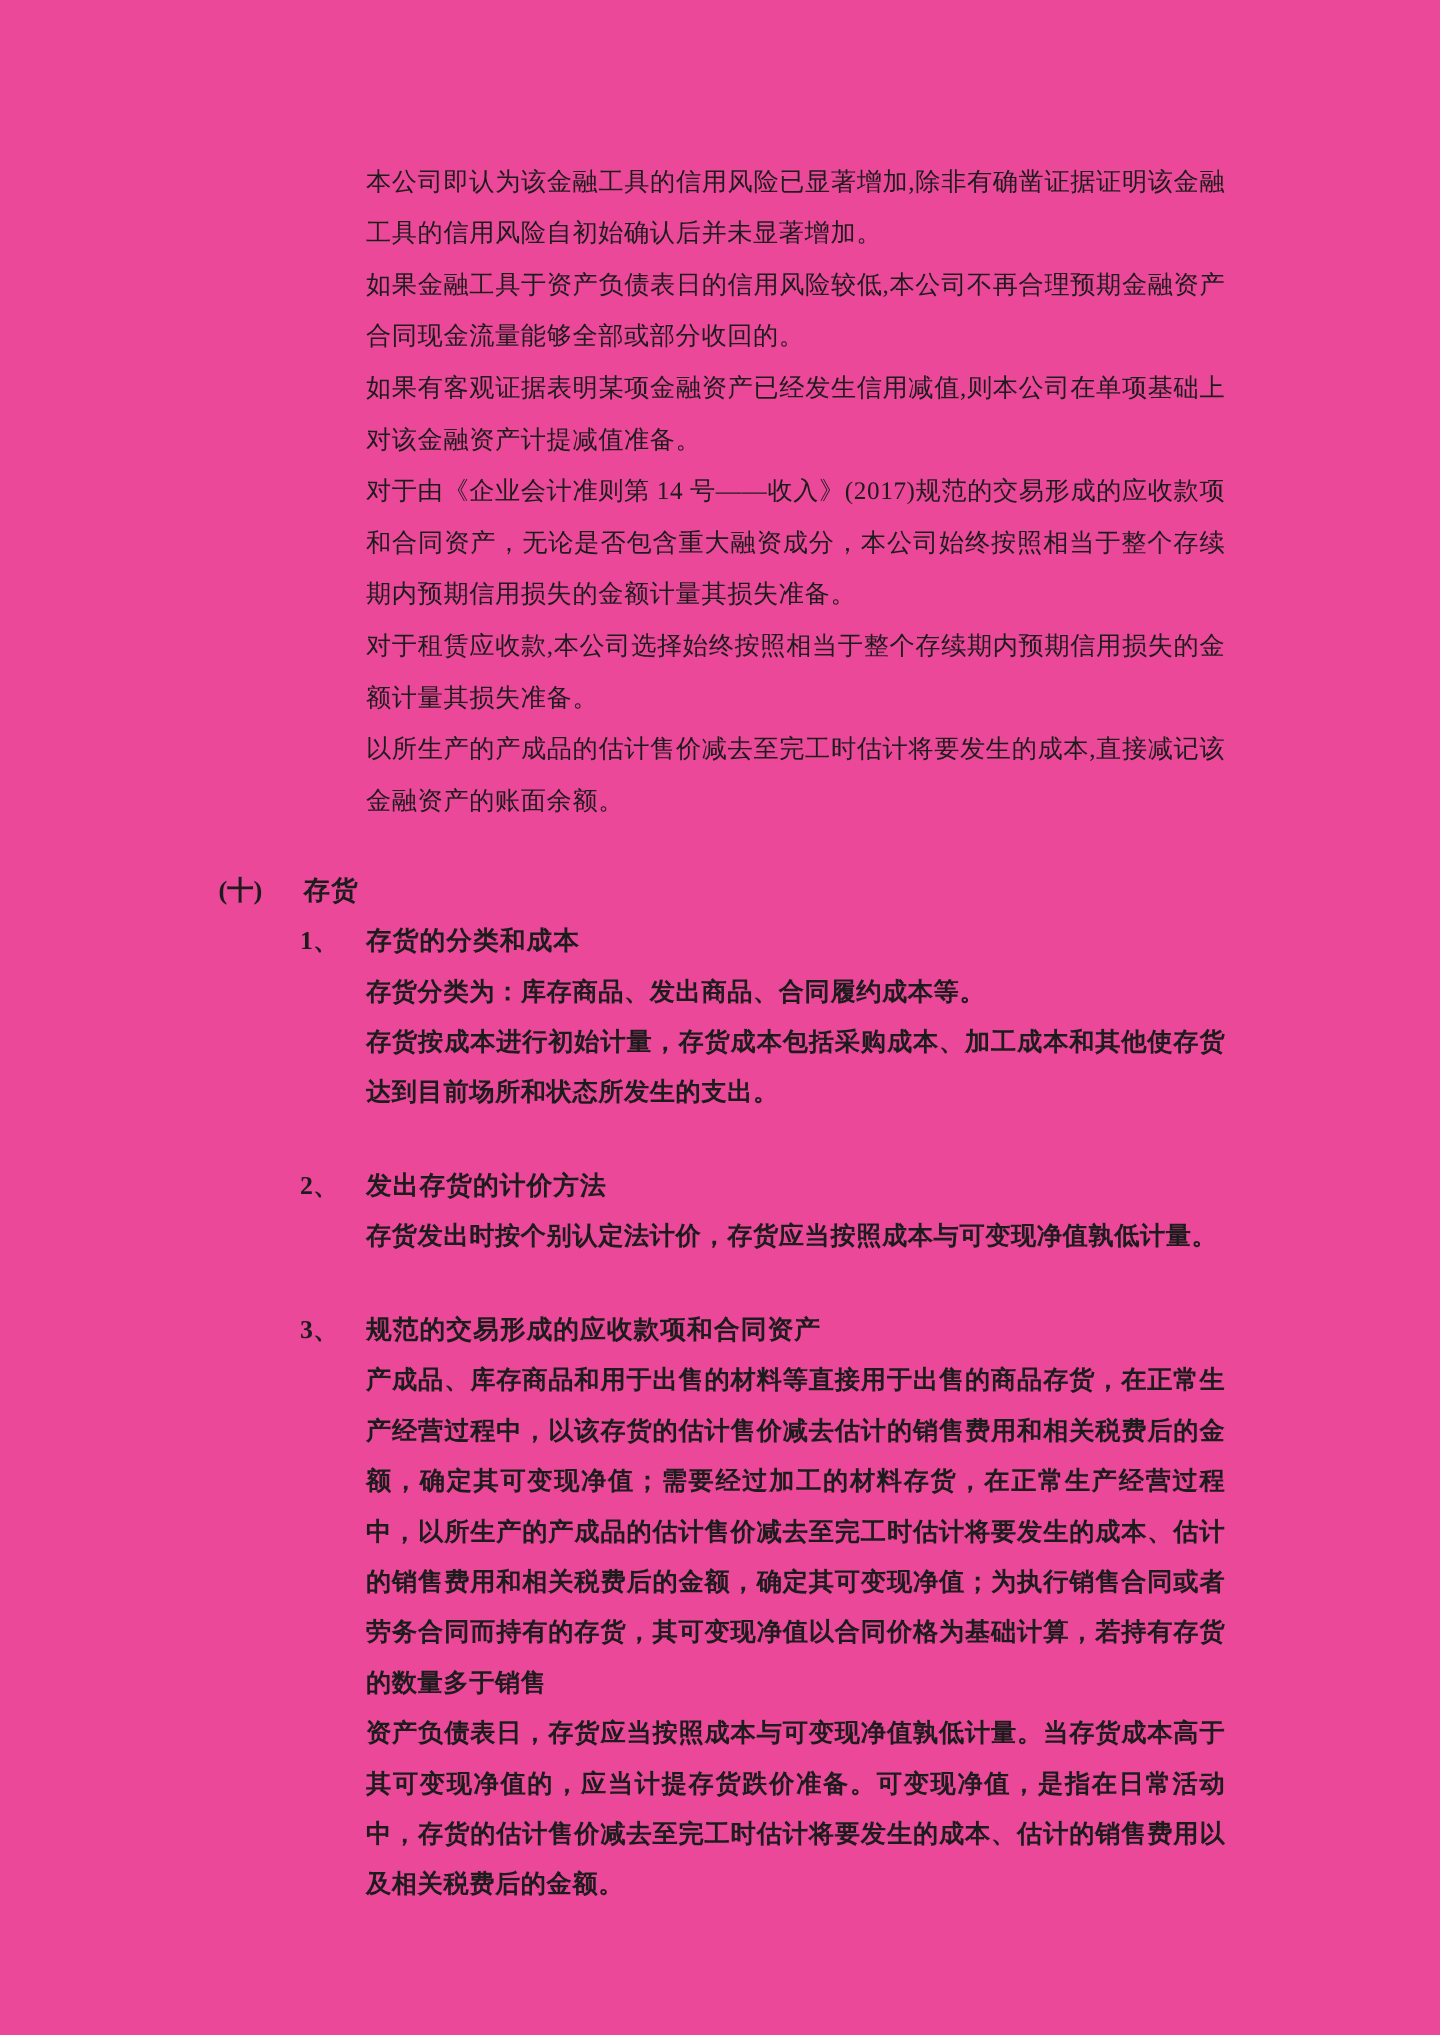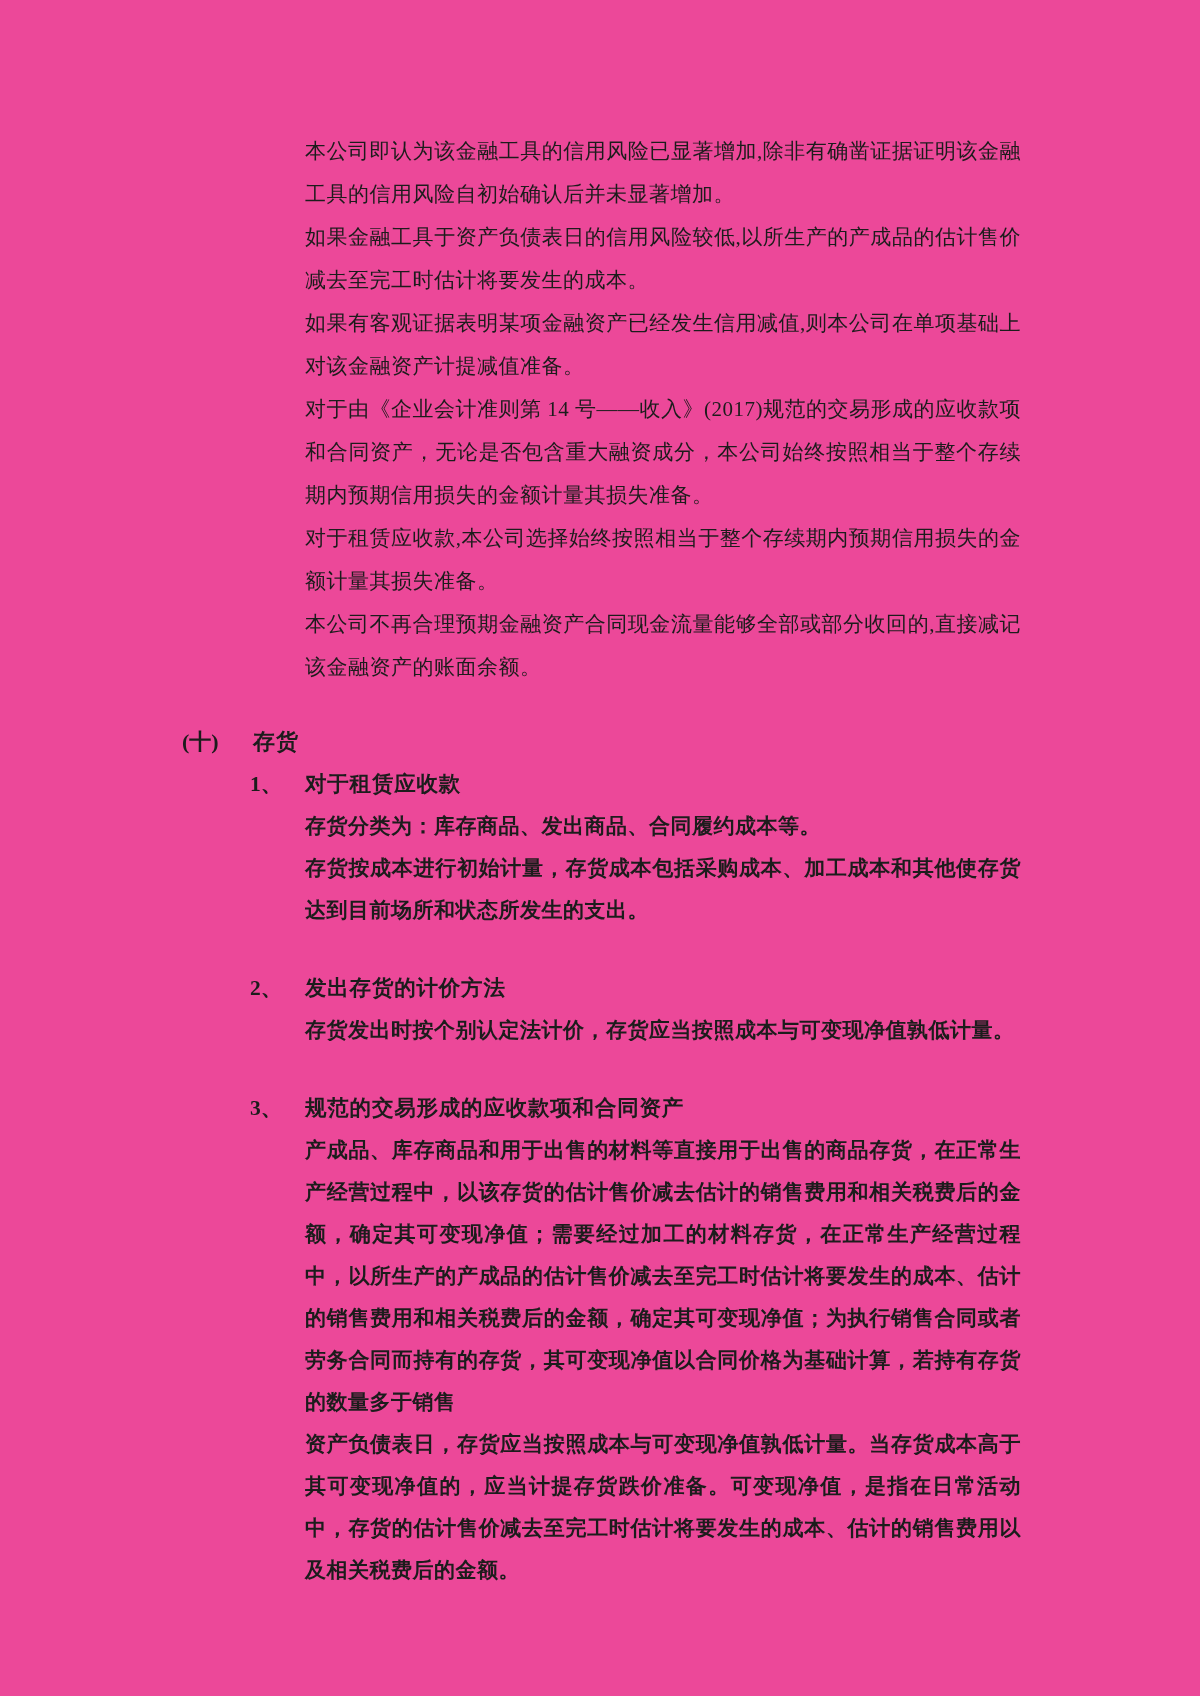--- a/index.html
+++ b/index.html
@@ -79,36 +79,36 @@
   }
 </style>
 </head>
 <body>
 
 <div class="page">
   <div class="content">
 
     <div class="intro-block">
       <p class="para">本公司即认为该金融工具的信用风险已显著增加,除非有确凿证据证明该金融工具的信用风险自初始确认后并未显著增加。</p>
-      <p class="para">如果金融工具于资产负债表日的信用风险较低,以所生产的产成品的估计售价减去至完工时估计将要发生的成本。</p>
+      <p class="para">如果金融工具于资产负债表日的信用风险较低,本公司不再合理预期金融资产合同现金流量能够全部或部分收回的。</p>
       <p class="para">如果有客观证据表明某项金融资产已经发生信用减值,则本公司在单项基础上对该金融资产计提减值准备。</p>
       <p class="para">对于由《企业会计准则第 14 号——收入》(2017)规范的交易形成的应收款项和合同资产，无论是否包含重大融资成分，本公司始终按照相当于整个存续期内预期信用损失的金额计量其损失准备。</p>
       <p class="para">对于租赁应收款,本公司选择始终按照相当于整个存续期内预期信用损失的金额计量其损失准备。</p>
-      <p class="para">本公司不再合理预期金融资产合同现金流量能够全部或部分收回的,直接减记该金融资产的账面余额。</p>
+      <p class="para">以所生产的产成品的估计售价减去至完工时估计将要发生的成本,直接减记该金融资产的账面余额。</p>
     </div>
 
     <div class="section-heading">
       <span class="sec-num">(十)</span>
       <span class="sec-title">存货</span>
     </div>
 
     <div class="subsection">
       <div class="sub-heading">
         <span class="sub-num">1、</span>
-        <span class="sub-title">对于租赁应收款</span>
+        <span class="sub-title">存货的分类和成本</span>
       </div>
       <div class="sub-body">
         <p class="para">存货分类为：库存商品、发出商品、合同履约成本等。</p>
         <p class="para">存货按成本进行初始计量，存货成本包括采购成本、加工成本和其他使存货达到目前场所和状态所发生的支出。</p>
       </div>
     </div>
 
     <div class="subsection gap-above">
       <div class="sub-heading">
         <span class="sub-num">2、</span>

